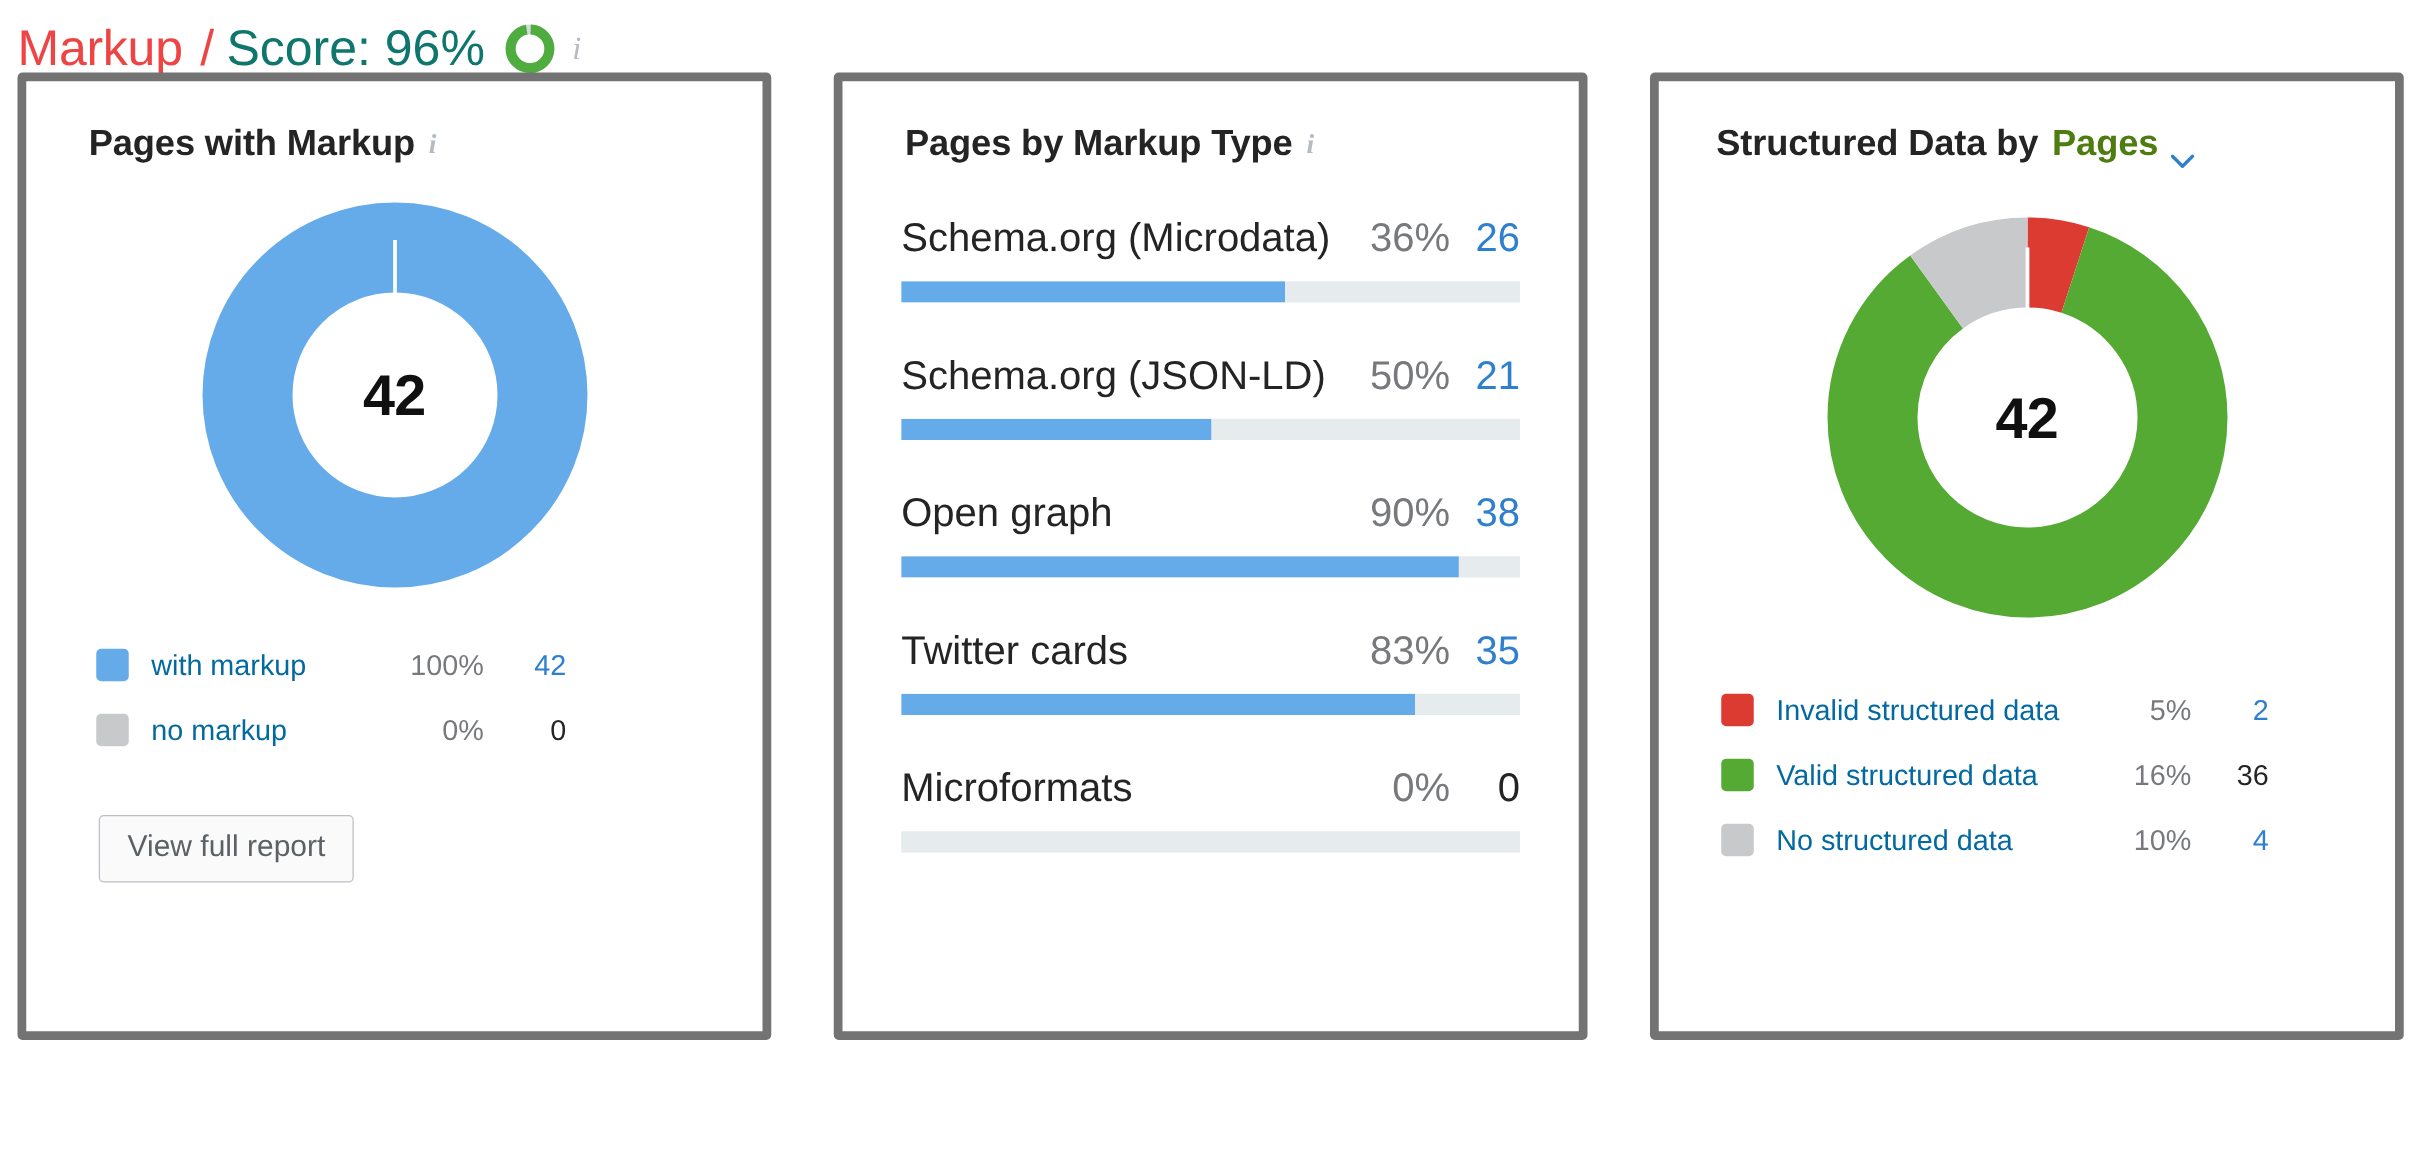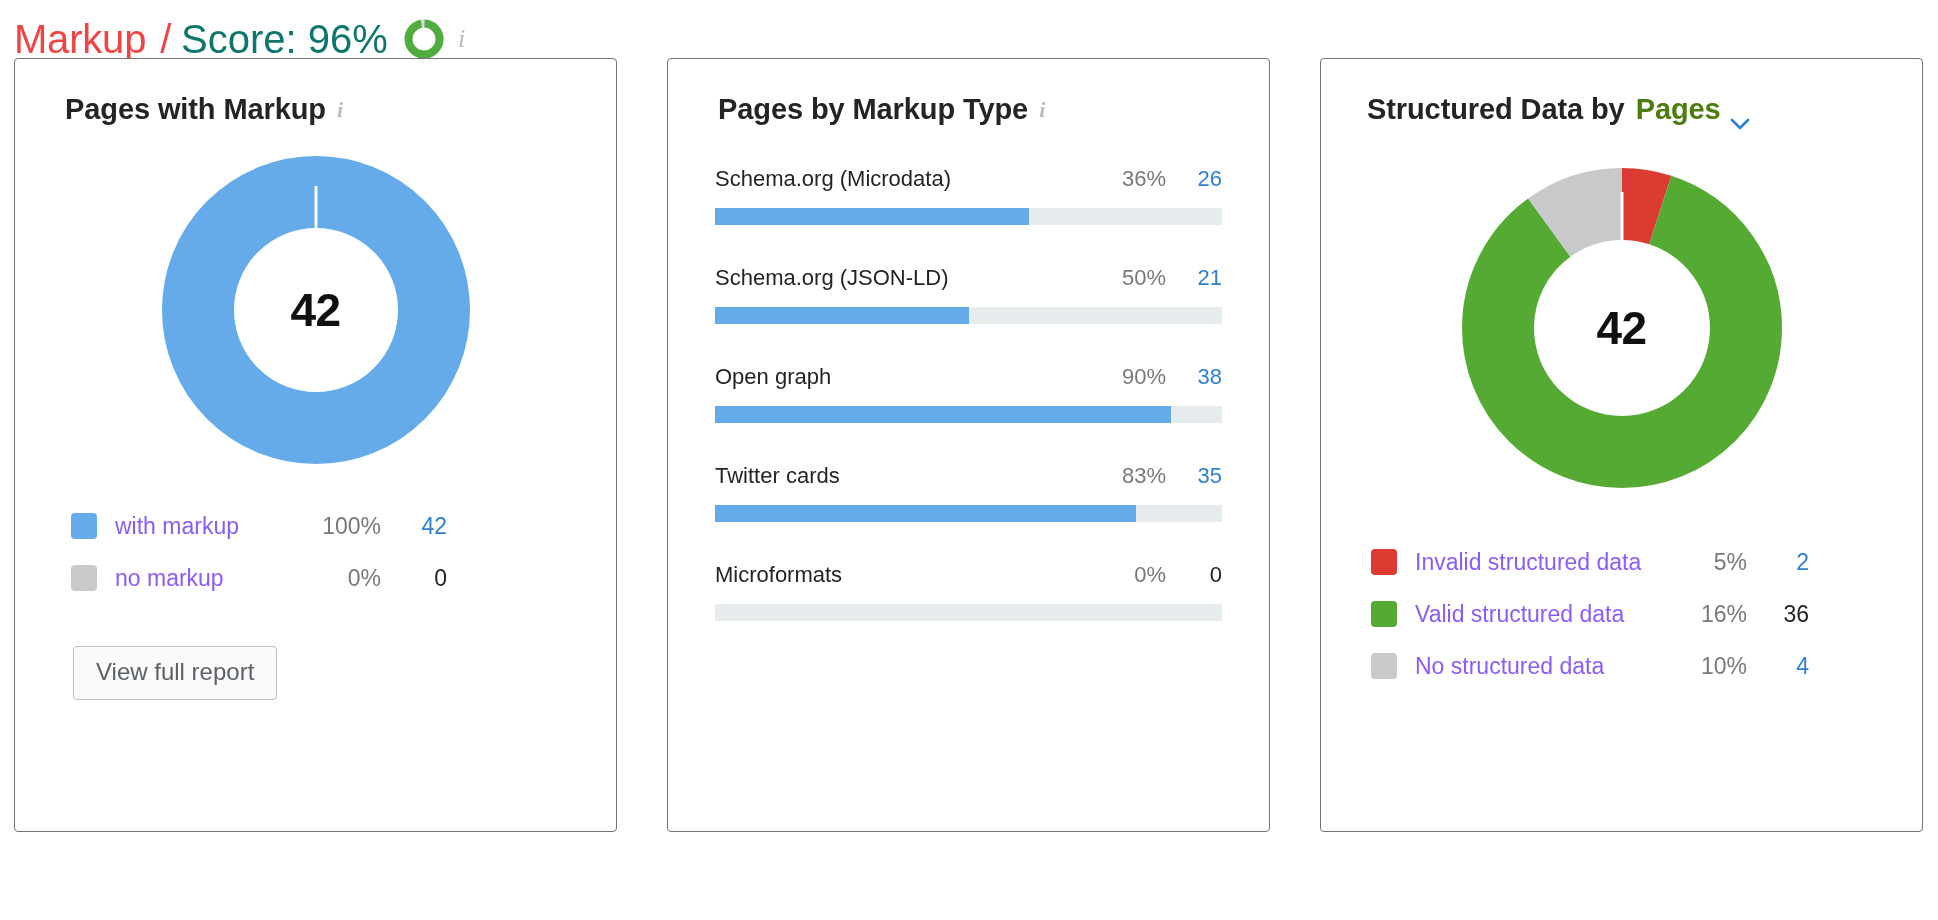--- a/index.html
+++ b/index.html
@@ -61,21 +61,21 @@
 
   
   .cards {
     display: flex;
     gap: 50px;
     padding: 0 14px;
     box-sizing: border-box;
   }
   .card {
     background: #fff;
-    border: 1px solid #737373;
+    border: 7px solid #737373;
     border-radius: 4px;
     box-sizing: border-box;
     height: 774px;
     position: relative;
   }
   .card-1 { width: 603px; }
   .card-2 { width: 603px; }
   .card-3 { width: 603px; }
 
   .card-title {
@@ -139,21 +139,21 @@
     font-size: 23px;
   }
   .swatch {
     width: 26px;
     height: 26px;
     border-radius: 4px;
     flex: 0 0 auto;
     margin-right: 18px;
   }
   .legend-label {
-    color: #8b5cf6;
+    color: #0369a1;
     white-space: nowrap;
   }
   .legend-pct {
     color: #77797c;
     text-align: right;
     white-space: nowrap;
   }
   .legend-val {
     text-align: right;
     white-space: nowrap;
@@ -187,21 +187,21 @@
 
   
   .bars {
     padding: 40px 47px 0 47px;
   }
   .bar-item { margin-bottom: 40px; }
   .bar-item:last-child { margin-bottom: 0; }
   .bar-head {
     display: flex;
     align-items: baseline;
-    font-size: 22px;
+    font-size: 32px;
     margin-bottom: 16px;
   }
   .bar-name {
     color: #242424;
     flex: 1 1 auto;
     white-space: nowrap;
   }
   .bar-pct {
     color: #77797c;
     width: 86px;

